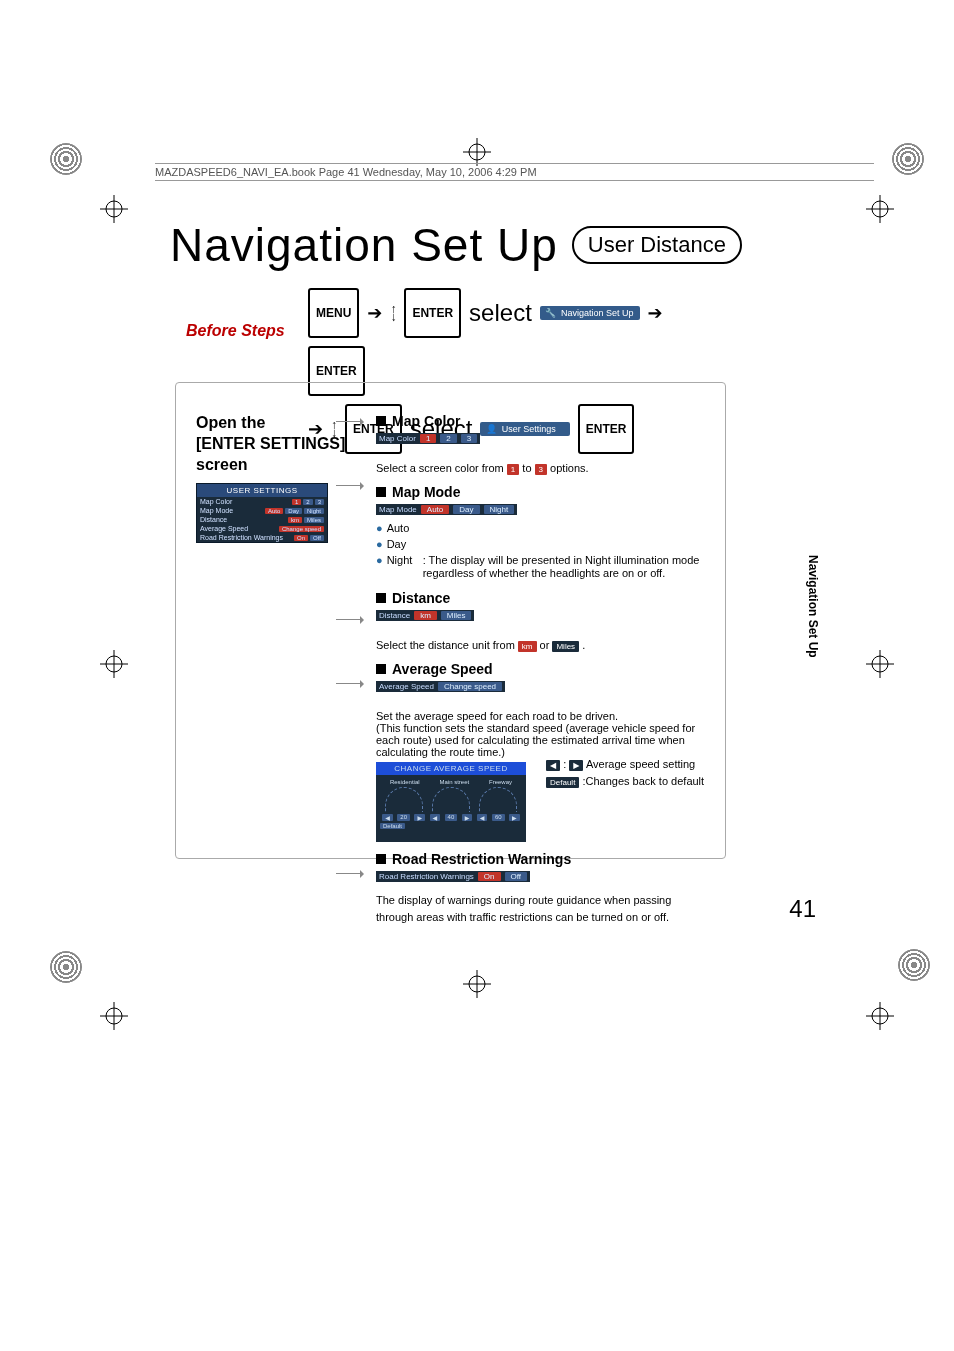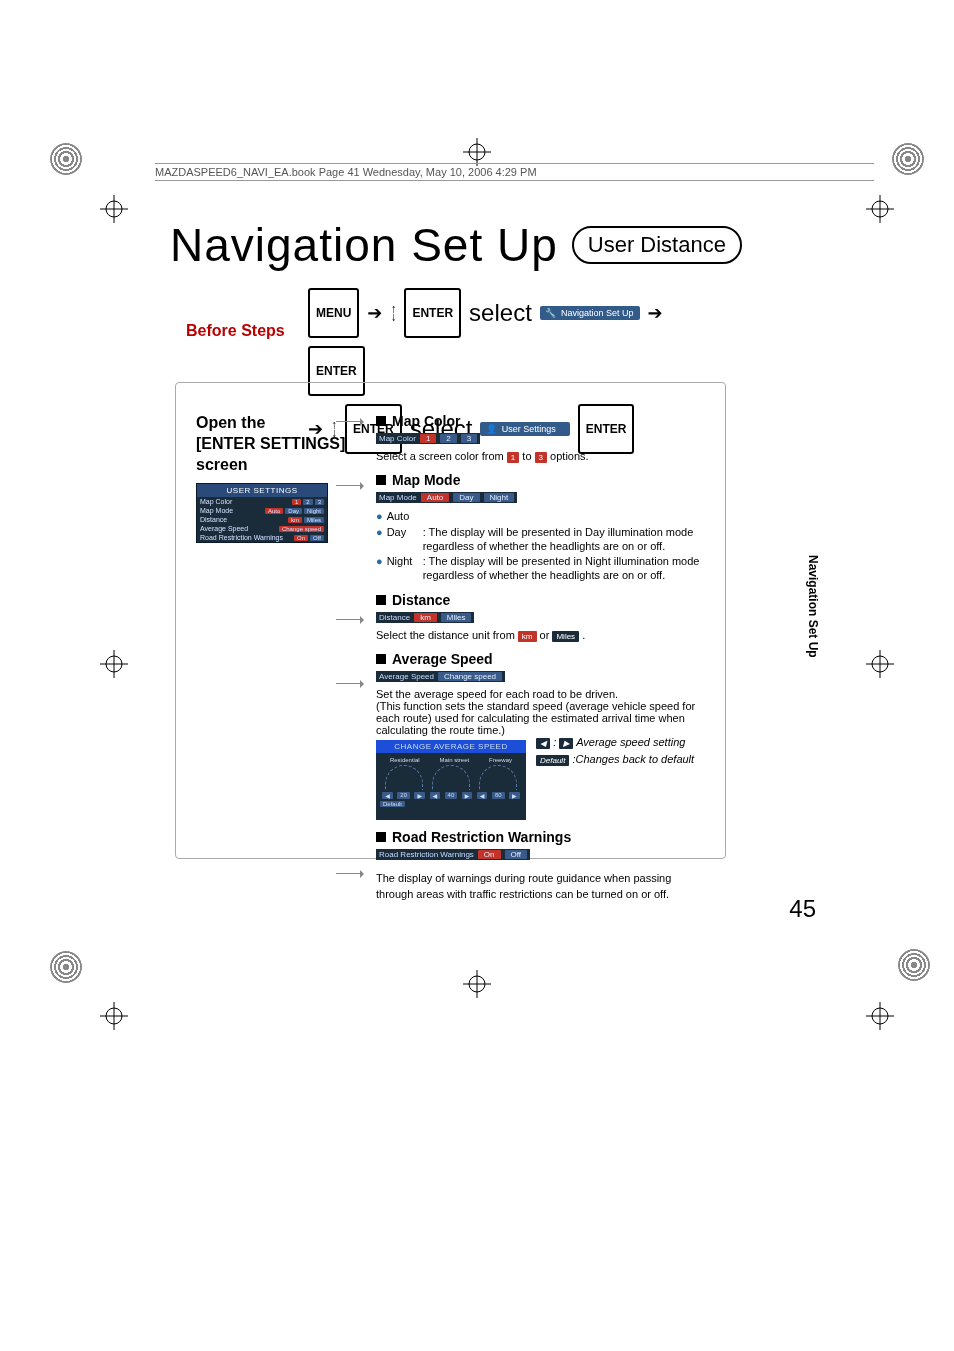--- a/index.html
+++ b/index.html
@@ -28,21 +28,21 @@
   .title{font-size:46px;letter-spacing:1px;font-weight:400;}
   .oval{border:2px solid #000;border-radius:22px;padding:4px 14px;font-size:22px;}
   
   .side-tab{position:absolute;right:134px;top:555px;writing-mode:vertical-rl;font-weight:bold;font-size:12px;}
   
   .pg{position:absolute;right:138px;bottom:230px;font-size:24px;}
   
   .frame{position:absolute;left:175px;right:228px;top:382px;bottom:294px;border:1px solid #aaa;border-radius:4px;padding-left:40px;}
   
   .before{position:absolute;left:176px;top:288px;width:550px;font-size:14px;}
-  .before-label{color:#b00;font-weight:bold;position:absolute;left:10px;top:34px;font-size:16px;}
+  .before-label{color:#b00;font-weight:bold;position:absolute;left:10px;top:34px;font-size:16px;font-style:italic;}
   .flow-row{display:flex;align-items:center;gap:8px;flex-wrap:wrap;margin-left:132px;}
   .flow-row + .flow-row{margin-top:8px;}
   .key{border:2px solid #000;border-radius:3px;padding:16px 6px;font-size:12px;font-weight:bold;font-family:Arial;}
   .arrow{font-size:18px;}
   .sel{font-size:24px;}
   .navsetup{display:inline-flex;align-items:center;gap:4px;background:#335b8a;color:#fff;font-size:9px;padding:2px 6px;border-radius:2px;}
   .usersettings{display:inline-flex;align-items:center;gap:4px;background:#335b8a;color:#fff;font-size:9px;padding:2px 14px 2px 6px;border-radius:2px;}
   .updown{display:inline-flex;flex-direction:column;line-height:8px;font-size:12px;}
   
   .left-col{position:absolute;left:20px;top:30px;width:150px;}
@@ -55,31 +55,31 @@
   .usp-opt.sel{background:#c2342a;}
   
   .right-col{position:absolute;left:200px;right:14px;top:30px;font-size:11px;}
   .section{margin-bottom:9px;}
   .sec-h{font-weight:bold;font-size:14px;display:flex;align-items:center;gap:6px;}
   .sec-h::before{content:"";width:10px;height:10px;background:#000;}
   .bar{display:inline-flex;align-items:center;gap:4px;background:#1a2b3a;color:#ddeeff;font-size:8px;padding:1px 3px;margin:4px 0;}
   .bar .lbl{color:#c8dcff;}
   .chip{background:#3a5a8a;padding:0 6px;border-radius:1px;}
   .chip.red{background:#c2342a;}
-  .note{margin:2px 0 0 0;}
+  .note{margin:14px 0 0 0;}
   .bullets{margin:3px 0 0 0;padding:0;list-style:none;}
   .bullets li{display:flex;gap:4px;margin-bottom:2px;line-height:1.25;}
   .bdot{color:#2a6aa0;}
   .speedimg{width:150px;height:80px;background:#1a2b3a;color:#cde;font-size:7px;padding:4px;box-sizing:border-box;margin-top:4px;}
   .speedimg .hdr{background:#1d4ed8;text-align:center;padding:2px 0;font-size:8px;letter-spacing:0.5px;margin:-4px -4px 4px -4px;}
   .gauges{display:flex;justify-content:space-around;margin:2px 0;}
   .gauge{width:36px;height:24px;border:1px dashed #5a7aaa;border-bottom:none;border-radius:36px 36px 0 0;}
   .speedctrls{display:flex;justify-content:space-around;margin-top:2px;}
   .sc{background:#3a5a8a;padding:0 3px;border-radius:1px;font-size:6px;}
-  .speed-right{display:inline-block;vertical-align:top;margin-left:2px;font-size:11px;font-style:italic;}
+  .speed-right{display:inline-block;vertical-align:top;margin-left:12px;font-size:11px;}
   .minibtn{display:inline-block;background:#1a2b3a;color:#fff;font-size:8px;padding:1px 4px;border-radius:1px;}
   
   .leader{position:absolute;border-top:1px solid #888;}
   .leader::after{content:"";position:absolute;right:-6px;top:-4px;border:4px solid transparent;border-left-color:#888;}
 </style>
 </head>
 <body>
 
 <div class="page">
 
@@ -163,21 +163,21 @@
       <span class="sel">select</span>
       <span class="usersettings">
           <span>👤</span>
           <span>User Settings</span>
         </span>
       <span class="key">ENTER</span>
     </div>
   </div>
 
   <div class="side-tab">Navigation Set Up</div>
-  <div class="pg">45</div>
+  <div class="pg">41</div>
 
   <div class="frame">
 
     <div class="left-col">
       <div class="open-h">
         <span>Open the</span><br>
         <span>[ENTER SETTINGS]</span><br>
         <span>screen</span>
       </div>
       <div class="usersettings-panel">
@@ -261,21 +261,20 @@
           <span class="chip">Night</span>
         </div>
         <ul class="bullets" id="mapmode-bullets">
             <li>
               <span class="bdot">●</span>
               <span style="min-width: 32px;">Auto</span>
             </li>
             <li>
               <span class="bdot">●</span>
               <span style="min-width: 32px;">Day</span>
-              <span>: The display will be presented in Day illumination mode regardless of whether the headlights are on or off.</span>
             </li>
             <li>
               <span class="bdot">●</span>
               <span style="min-width: 32px;">Night</span>
               <span>: The display will be presented in Night illumination mode regardless of whether the headlights are on or off.</span>
             </li>
           </ul>
       </div>
 
       <div class="section">

